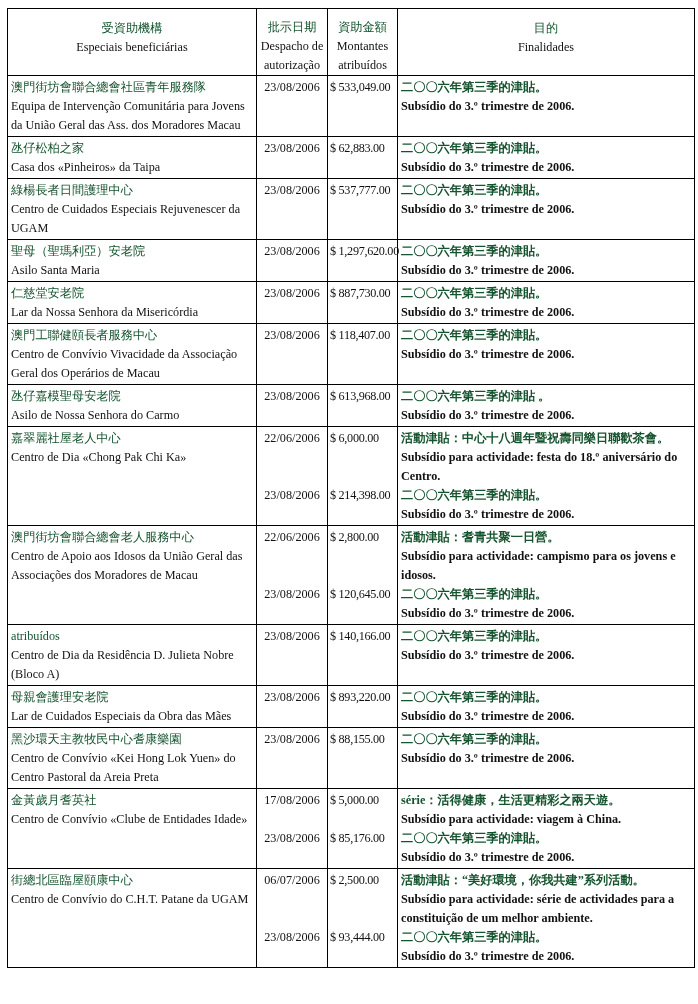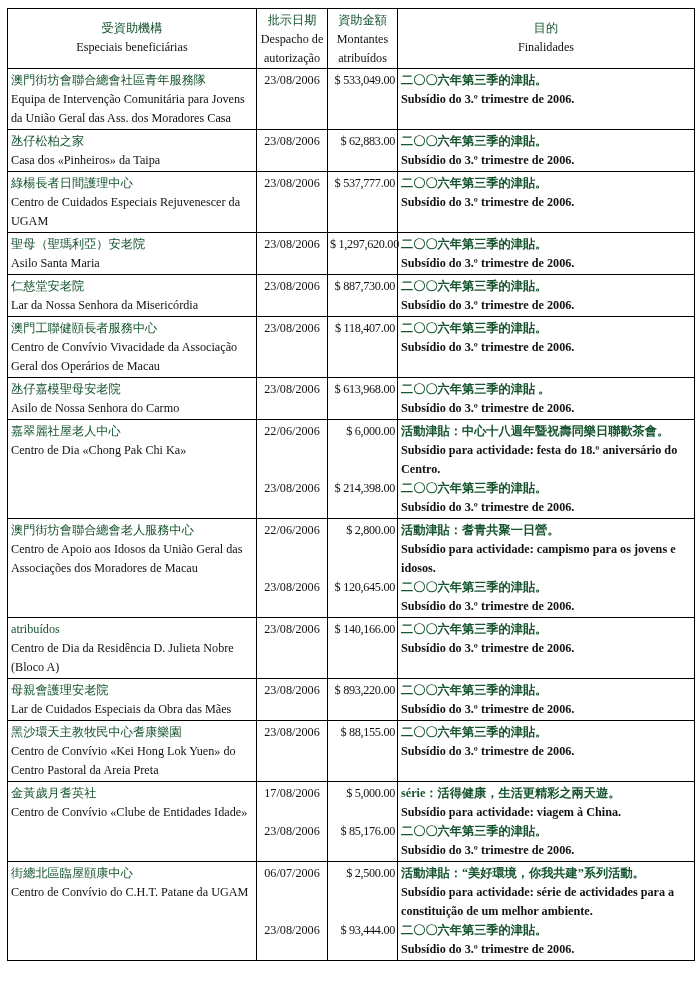--- a/index.html
+++ b/index.html
@@ -1,25 +1,25 @@
 <!DOCTYPE html>
 <html><head>
 <meta charset="utf-8">
 <style>
   html, body { margin: 0; padding: 0; background: #ffffff; }
   body { width: 698px; height: 1004px; overflow: hidden; position: relative;
          font-family: "Liberation Serif", "DejaVu Serif", serif; color: #111; }
   table { position: absolute; left: 7px; top: 8px; border-collapse: collapse; table-layout: fixed; width: 687px; }
   col.c1 { width: 249px; } col.c2 { width: 71px; } col.c3 { width: 70px; } col.c4 { width: 297px; }
   th, td { border: 1px solid #000; vertical-align: top; padding: 0 3px; font-size: 12.2px; line-height: 19px; }
-  th { font-weight: normal; text-align: center; padding-top: 2px; height: 56px; }
+  th { font-weight: normal; text-align: center; padding-top: 9px; height: 56px; }
   th.c1h, th.c4h { vertical-align: top; padding-top: 10px; height: 49px; }
   .zh { color: #14532d; }
   td.date { text-align: center; padding: 2px 2px 0 2px; }
-  td.amt { text-align: right; padding: 2px 2px 0 2px; white-space: nowrap; letter-spacing: -0.3px; }
+  td.amt { text-align: left; padding: 2px 2px 0 2px; white-space: nowrap; letter-spacing: -0.3px; }
   td.name, td.purpose { padding-top: 2px; padding-bottom: 1px; }
   td.purpose { padding-left: 3px; font-weight: bold; }
   .line { display: block; white-space: nowrap; }
   .wrap { display: block; white-space: normal; }
   .gap { display: block; height: 19px; }
 </style>
 </head>
 <body>
 
 <table>
@@ -48,21 +48,21 @@
       <th class="c4h">
         <span class="line zh">目的</span>
         <span class="line">Finalidades</span>
       </th>
     </tr>
   </thead>
   <tbody id="tbody">
       <tr>
         <td class="name">
           <span class="line zh">澳門街坊會聯合總會社區青年服務隊</span>
-          <span class="wrap">Equipa de Intervenção Comunitária para Jovens da União Geral das Ass. dos Moradores Casa</span>
+          <span class="wrap">Equipa de Intervenção Comunitária para Jovens da União Geral das Ass. dos Moradores Macau</span>
         </td>
         <td class="date">
           <span class="line">23/08/2006</span>
           <span class="gap"></span>
         </td>
         <td class="amt">
           <span class="line">$ 533,049.00</span>
           <span class="gap"></span>
         </td>
         <td class="purpose">

